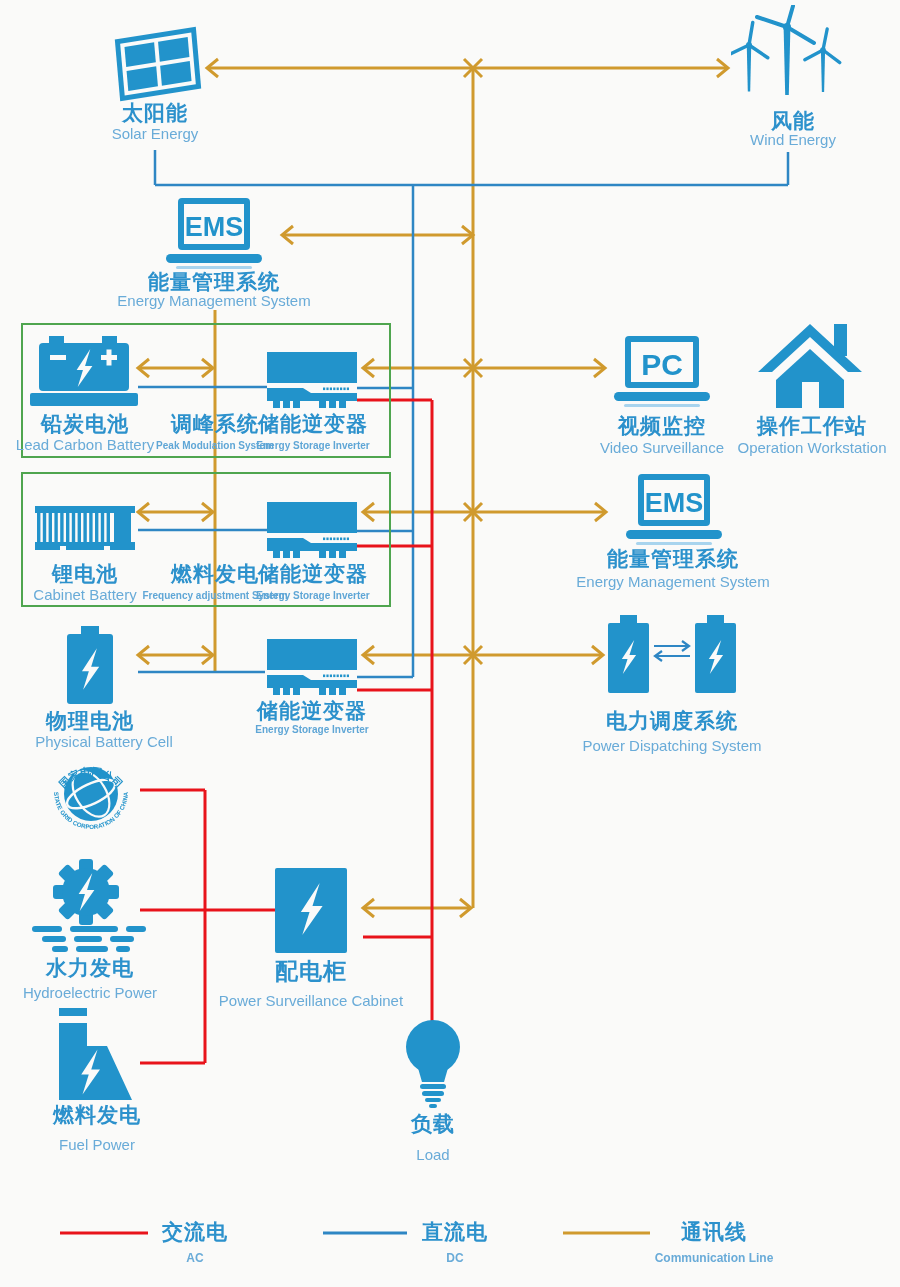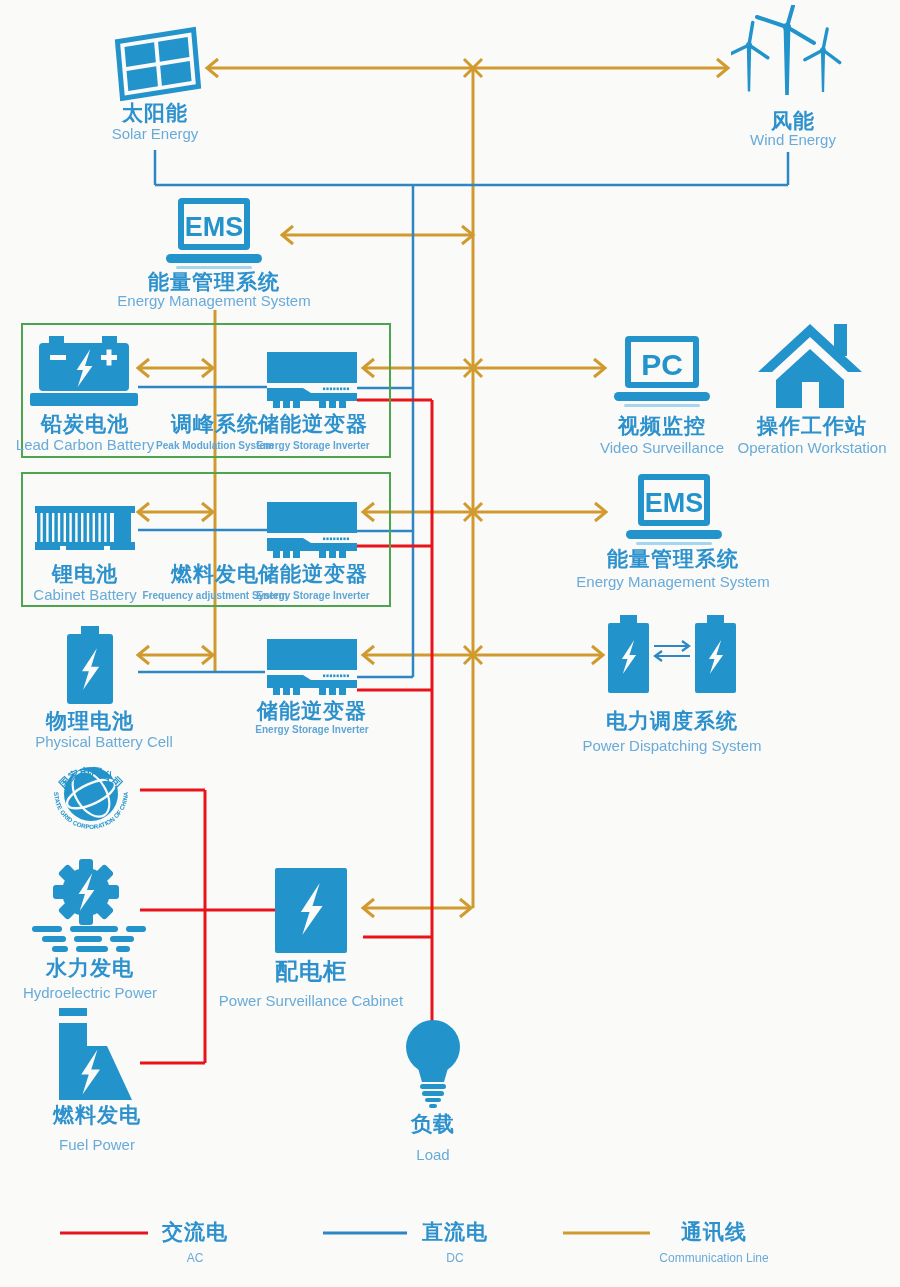--- a/index.html
+++ b/index.html
@@ -10,21 +10,21 @@
   .wires{position:absolute;left:0;top:0;z-index:1;}
   .icon{position:absolute;z-index:3;}
   .greenbox{position:absolute;border:2px solid #4FA54F;z-index:2;}
   .cn{position:absolute;z-index:4;transform:translateX(-50%);white-space:nowrap;
       color:#2C91CC;font-weight:700;font-size:21px;letter-spacing:1px;}
   .cn.lg{font-size:23px;}
   .en{position:absolute;z-index:4;transform:translateX(-50%);white-space:nowrap;
       color:#69ABD8;font-weight:400;font-size:15px;}
   .en.md{font-size:10px;font-weight:700;color:#5FA6D6;}
   .en.sm{font-size:10px;font-weight:700;color:#5FA6D6;}
-  .en.lgd{font-size:12px;}
+  .en.lgd{font-size:12px;font-weight:bold;}
   .cn.lgd{font-size:21px;}
   svg text{font-family:"Liberation Sans","DejaVu Sans",sans-serif;}
 </style>
 </head>
 <body>
 
 <div class="canvas">
 
   <svg width="0" height="0" style="position:absolute">
     <defs>

